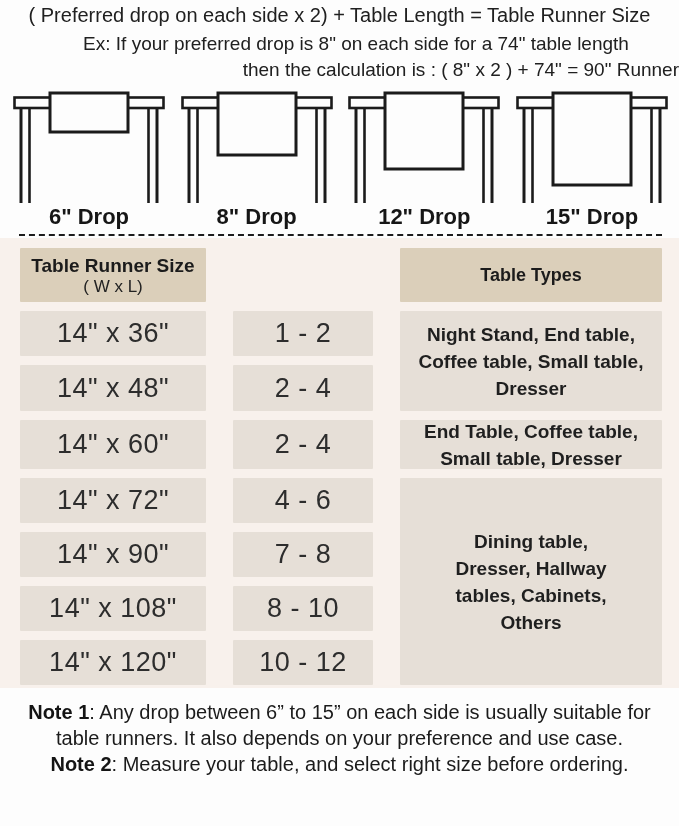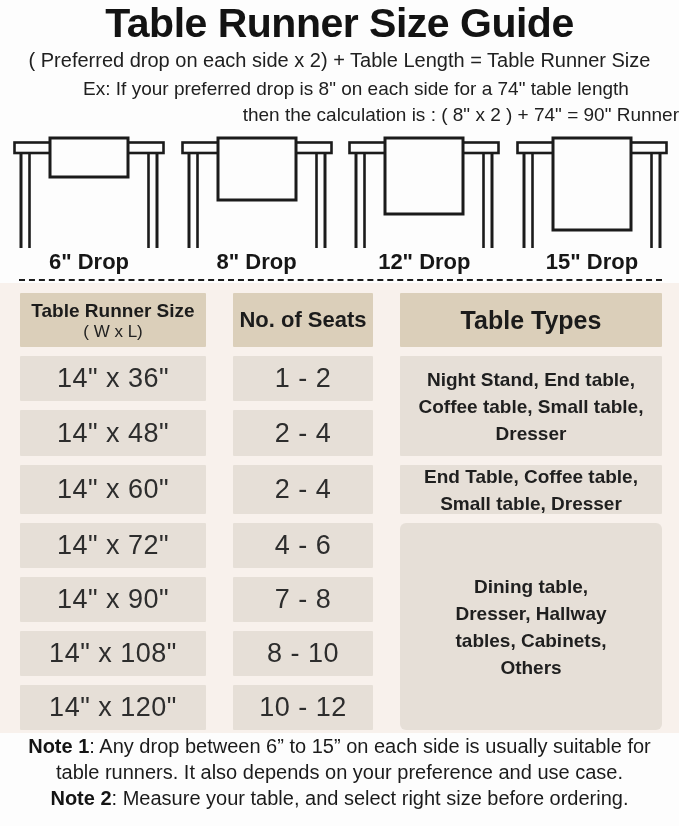--- a/index.html
+++ b/index.html
@@ -95,49 +95,49 @@
     align-items: center;
     justify-content: center;
     text-align: center;
     border-radius: 1px;
   }
   .header-cell { background: #dbcfba; }
   .data-cell { background: #e6dfd7; }
   .hdr-main { font-size: 19px; font-weight: 700; line-height: 23px; color: #1b1b1b; }
   .hdr-sub  { font-size: 17px; font-weight: 400; line-height: 20px; color: #222222; }
   .hdr-seats { font-size: 22px; font-weight: 700; color: #1b1b1b; }
-  .hdr-types { font-size: 25px; font-weight: 700; color: #1b1b1b; }
+  .hdr-types { font-size: 18px; font-weight: 700; color: #1b1b1b; }
   .size-text  { font-size: 27px; font-weight: 400; color: #2d2d2d; letter-spacing: 0.5px; }
   .seats-text { font-size: 27px; font-weight: 400; color: #2d2d2d; letter-spacing: 0.5px; }
   .types-text {
     font-size: 19px;
     font-weight: 700;
     line-height: 27px;
     color: #1f1f1f;
     padding: 0 9px;
   }
   .types-box-1 { grid-column: 3; grid-row: 2 / 4; }
   .types-box-2 { grid-column: 3; grid-row: 4 / 5; }
-  .types-box-3 { grid-column: 3; grid-row: 5 / 9; border-radius: 6px; }
+  .types-box-3 { grid-column: 3; grid-row: 5 / 9; }
 
   
   .notes-block {
+    margin-top: 11px;
     text-align: center;
     font-size: 20px;
     line-height: 26px;
     color: #1b1b1b;
   }
   .notes-block b { font-weight: 700; color: #141414; }
 </style>
 </head>
 <body>
 
 <div class="page">
 
-  <h1 class="page-title">Table Runner Size Guide</h1>
   <div class="formula-line">( Preferred drop on each side x 2) + Table Length = Table Runner Size</div>
   <div class="example-line1">Ex: If your preferred drop is 8" on each side for a 74" table length</div>
   <div class="example-line2">then the calculation is : ( 8" x 2 ) + 74" = 90" Runner</div>
 
   <div class="figures-row">
     <svg class="figure-unit" viewBox="0 0 152 113">
       <line x1="8" y1="10" x2="8" y2="112" stroke="#1b1b1b" stroke-width="3"></line>
       <line x1="16.5" y1="10" x2="16.5" y2="112" stroke="#1b1b1b" stroke-width="2.6"></line>
       <line x1="135.5" y1="10" x2="135.5" y2="112" stroke="#1b1b1b" stroke-width="2.6"></line>
       <line x1="144" y1="10" x2="144" y2="112" stroke="#1b1b1b" stroke-width="3"></line>
@@ -179,23 +179,20 @@
 
   <div class="dashed-separator"></div>
 
   <div class="table-section">
     <div class="size-table">
 
       <div class="cell header-cell" style="grid-column:1;grid-row:1">
         <span class="hdr-main">Table Runner Size</span>
         <span class="hdr-sub">( W x L)</span>
       </div>
-      <div class="cell header-cell" style="grid-column:2;grid-row:1">
-        <span class="hdr-seats">No. of Seats</span>
-      </div>
       <div class="cell header-cell" style="grid-column:3;grid-row:1">
         <span class="hdr-types">Table Types</span>
       </div>
 
       <div class="cell data-cell" style="grid-column:1;grid-row:2">
           <span class="size-text">14" x 36"</span>
         </div>
       <div class="cell data-cell" style="grid-column:1;grid-row:3">
           <span class="size-text">14" x 48"</span>
         </div>

